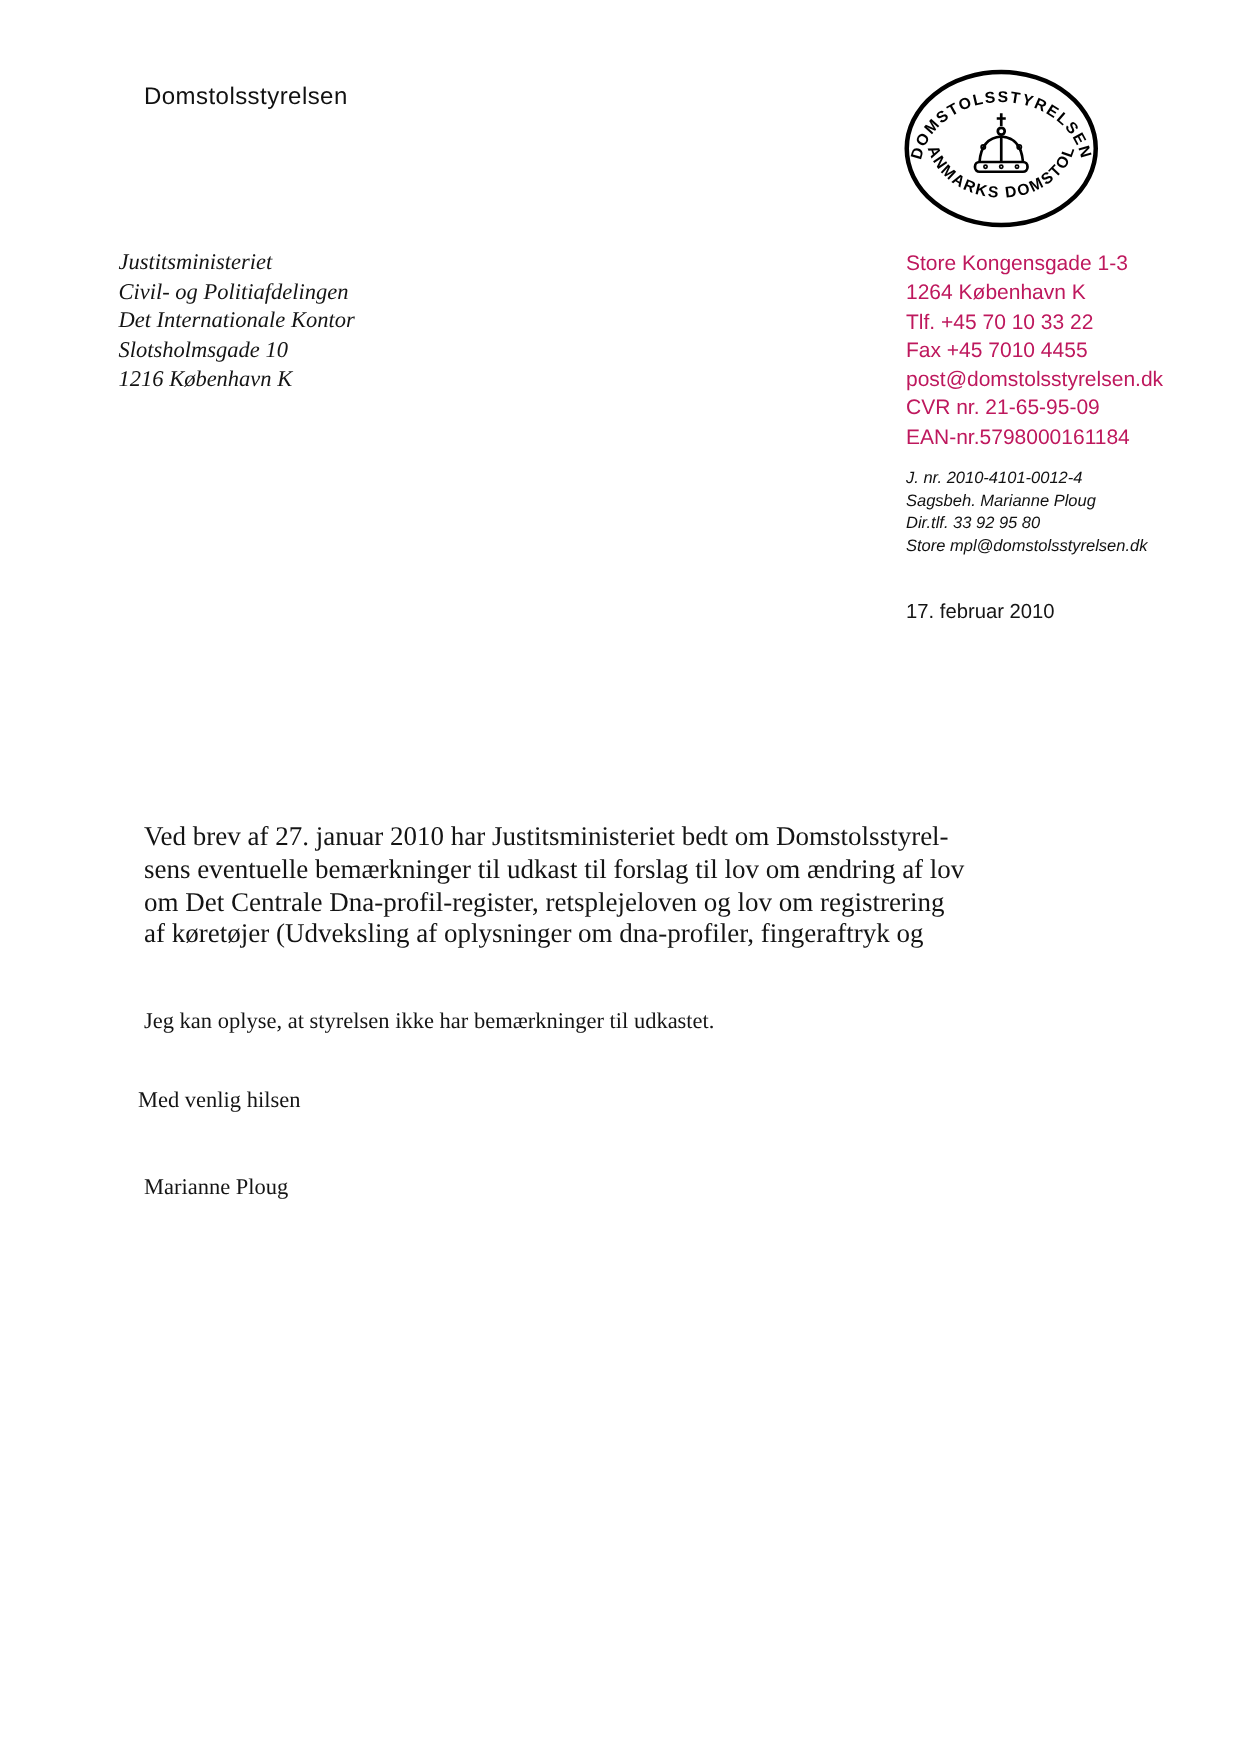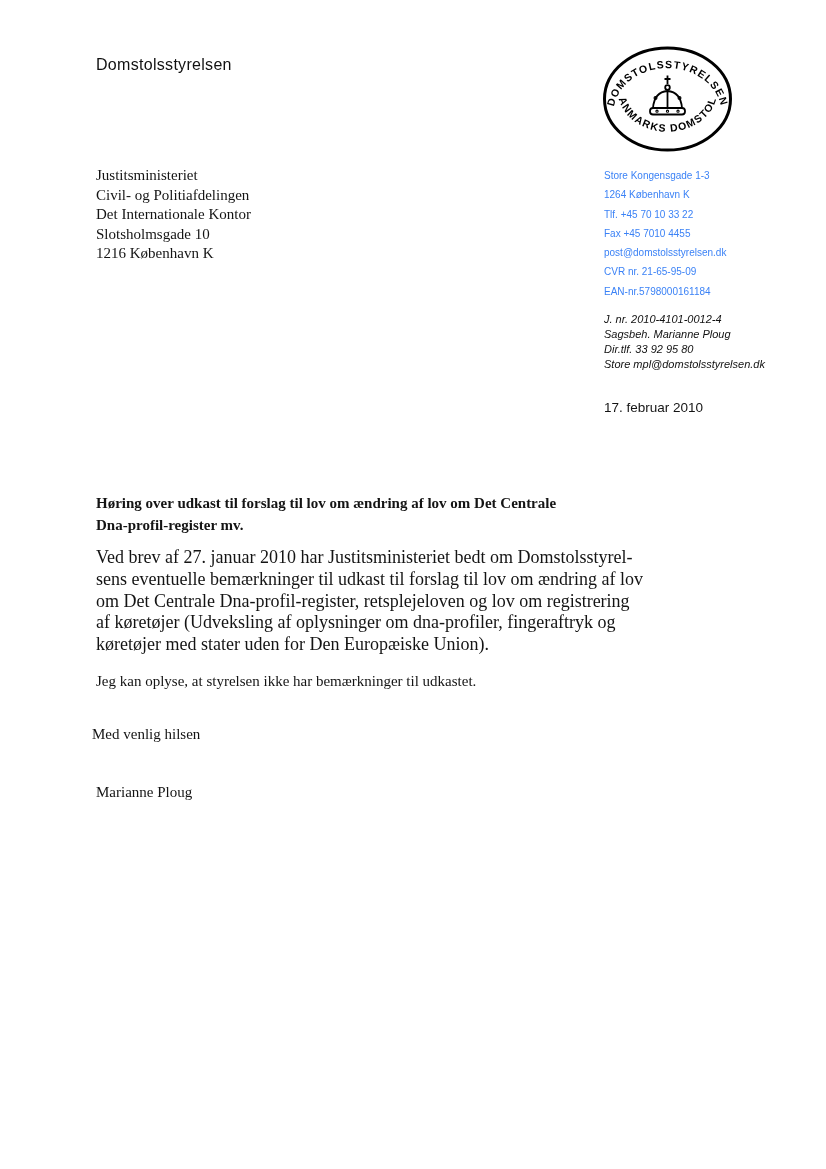--- a/index.html
+++ b/index.html
@@ -34,34 +34,35 @@
   .seal-text {
     font-family: "Liberation Sans", sans-serif;
     font-size: 10.5px;
     font-weight: 700;
     letter-spacing: 1.2px;
     fill: #000;
   }
 
   .recipient {
     position: absolute;
-    left: 96px;
+    left: 79px;
     top: 166px;
     font-size: 15px;
     line-height: 19.5px;
+    font-style: italic;
   }
 
   .contact {
     position: absolute;
     left: 604px;
     top: 166px;
     font-family: "Liberation Sans", sans-serif;
-    font-size: 10px;
+    font-size: 14px;
     line-height: 19.3px;
-    color: #3b82f6;
+    color: #be185d;
   }
 
   .case-info {
     position: absolute;
     left: 604px;
     top: 312px;
     font-family: "Liberation Sans", sans-serif;
     font-size: 11px;
     line-height: 15px;
     color: #111;
@@ -169,31 +170,26 @@
 
   <div class="case-info">
     <div>J. nr. 2010-4101-0012-4</div>
     <div>Sagsbeh. Marianne Ploug</div>
     <div>Dir.tlf.  33 92 95 80</div>
     <div>Store mpl@domstolsstyrelsen.dk</div>
   </div>
 
   <div class="letter-date">17. februar 2010</div>
 
-  <div class="subject">
-    <div>Høring over udkast til forslag til lov om ændring af lov om Det Centrale</div>
-    <div>Dna-profil-register mv.</div>
-  </div>
 
   <div class="body-para-1">
     <div>Ved brev af 27. januar 2010 har Justitsministeriet bedt om Domstolsstyrel-</div>
     <div>sens eventuelle bemærkninger til udkast til forslag til lov om ændring af lov</div>
     <div>om Det Centrale Dna-profil-register, retsplejeloven og lov om registrering</div>
     <div>af køretøjer (Udveksling af oplysninger om dna-profiler, fingeraftryk og</div>
-    <div>køretøjer med stater uden for Den Europæiske Union).</div>
   </div>
 
   <div class="body-para-2">Jeg kan oplyse, at styrelsen ikke har bemærkninger til udkastet.</div>
 
   <div class="closing">Med venlig hilsen</div>
 
   <div class="signature">Marianne Ploug</div>
 
 </div>
 

